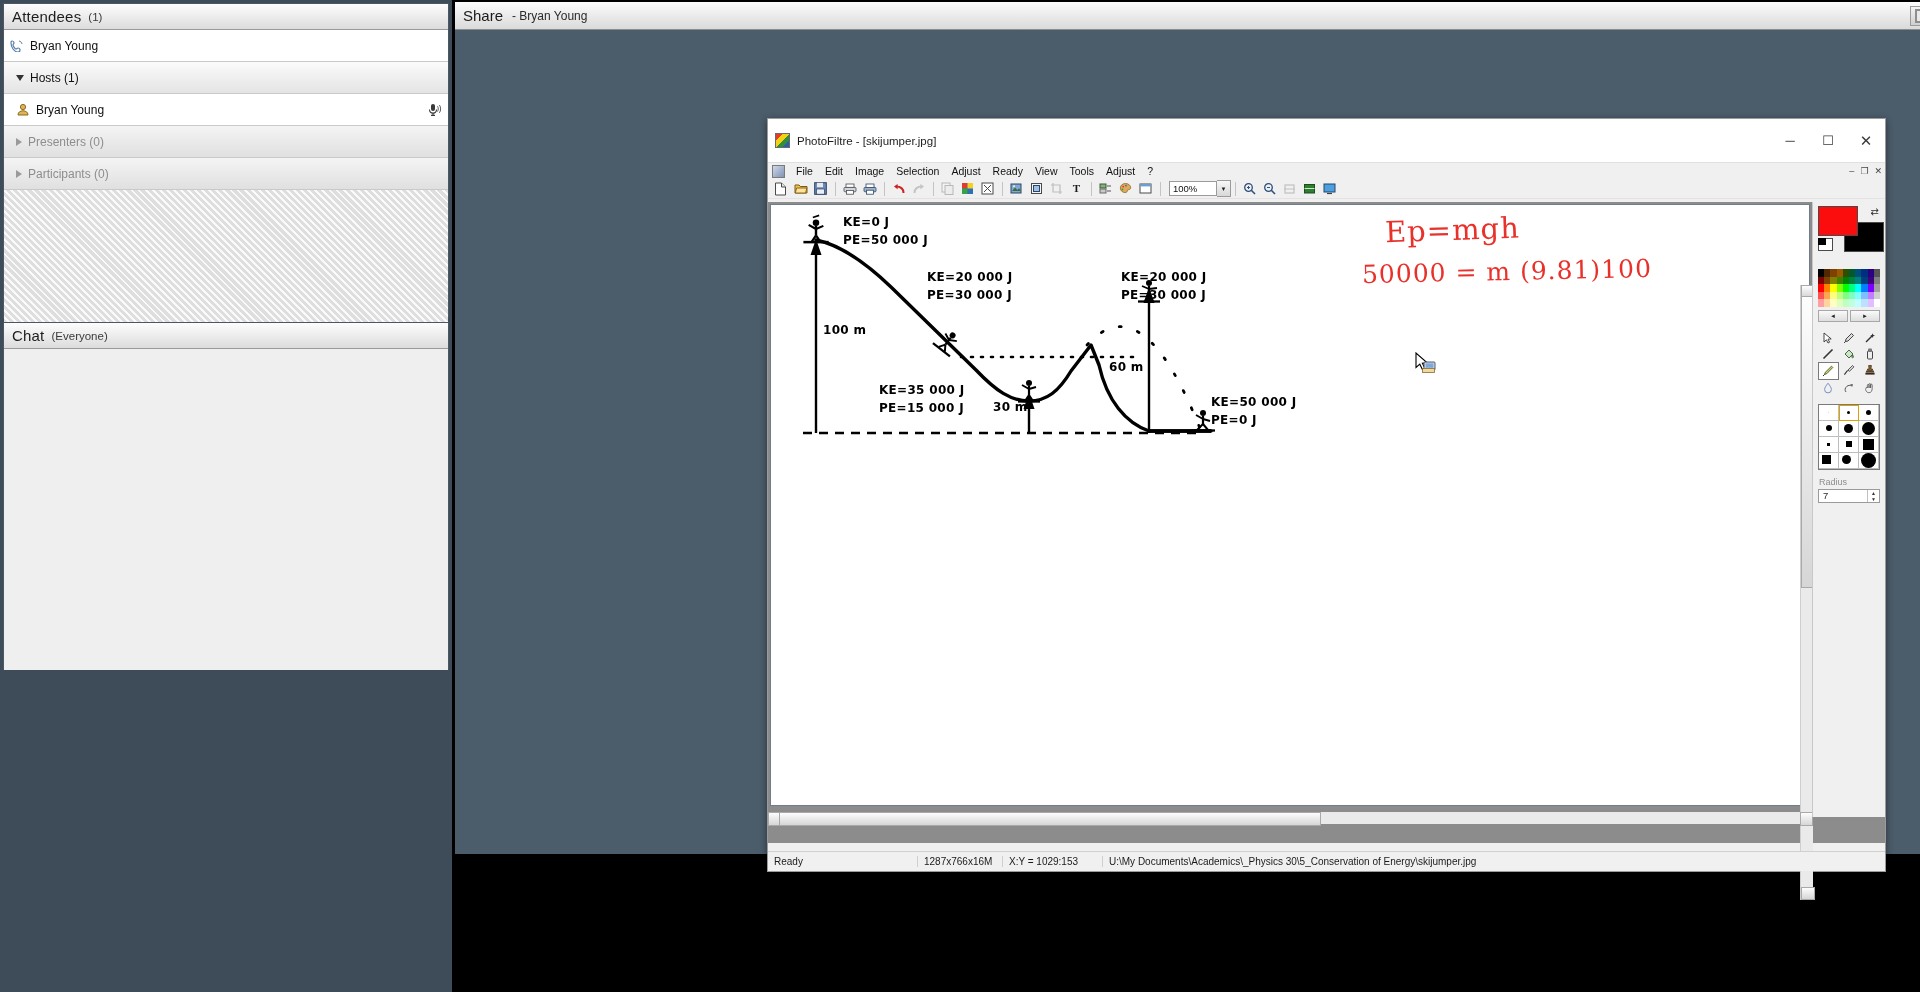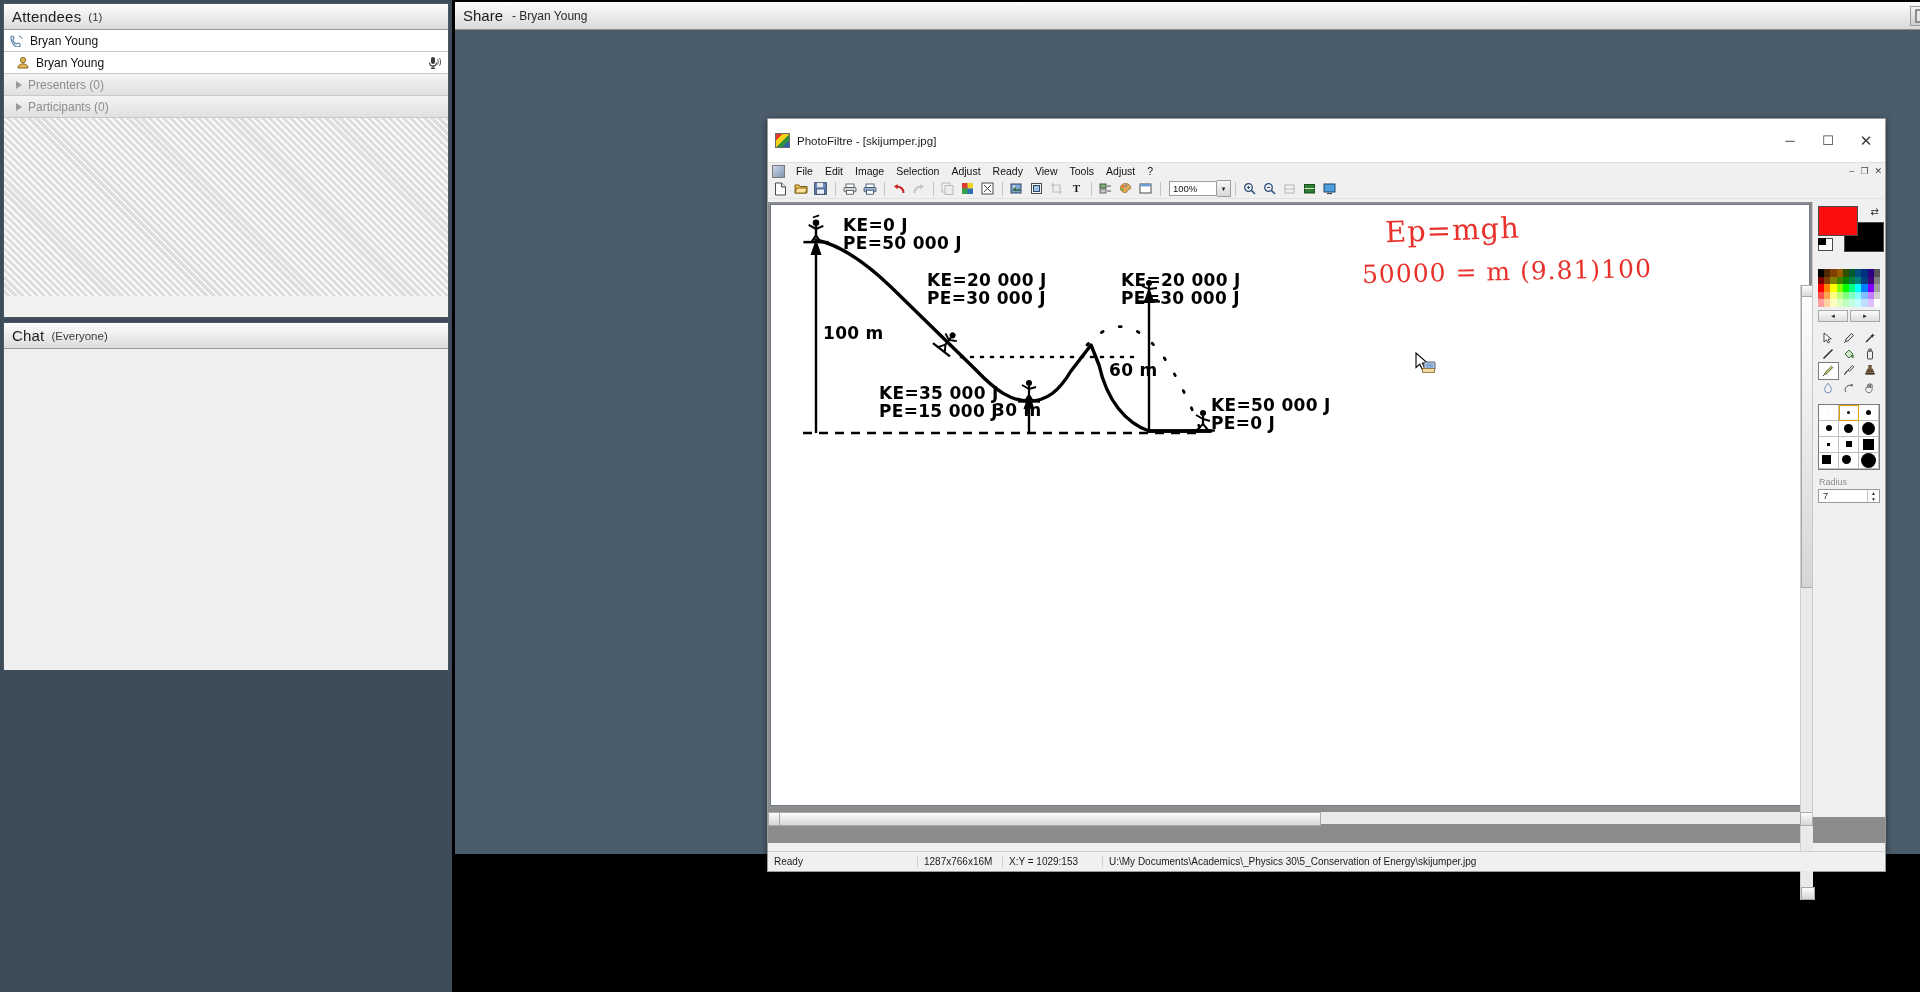--- a/index.html
+++ b/index.html
@@ -15,21 +15,21 @@
   .left-col{position:absolute;left:0;top:0;width:452px;height:992px;background:#3e4c59;}
   .panel{position:absolute;left:3px;width:446px;border:1px solid #4b5864;
          background:#f1f1f0;box-sizing:border-box;}
   .panel-head{height:26px;background:linear-gradient(#fdfdfd,#dcdcdc);
      border-bottom:1px solid #9a9a9a;display:flex;align-items:center;padding:0 8px;box-sizing:border-box;}
   .panel-head .t{font-size:15px;color:#1d1d1d;font-weight:400;letter-spacing:.2px;}
   .panel-head .sub{font-size:11.5px;color:#3a3a3a;margin-left:7px;}
   .panel-head .grow{flex:1;}
 
   .attendees{top:3px;height:315px;}
-  .row{height:22px;display:flex;align-items:center;padding:0 6px;box-sizing:border-box;
+  .row{height:32px;display:flex;align-items:center;padding:0 6px;box-sizing:border-box;
        border-bottom:1px solid #c9c9c9;font-size:12px;color:#111;}
   .row.white{background:#ffffff;}
   .row.grad{background:linear-gradient(#fbfbfb,#e4e4e4);}
   .row.grad2{background:linear-gradient(#f4f4f4,#e0e0e0);}
   .row .lbl{margin-left:6px;}
   .row .lbl.dim{color:#8d8d8d;}
   .row .grow{flex:1;}
   .tri{width:0;height:0;margin-left:6px;}
   .tri.down{border-left:4.5px solid transparent;border-right:4.5px solid transparent;border-top:6px solid #333;}
   .tri.right{border-top:4.5px solid transparent;border-bottom:4.5px solid transparent;border-left:6px solid #9a9a9a;}
@@ -135,21 +135,21 @@
   .st3{width:100px;border-right:1px solid #cfcfcf;}
   .st4{flex:1;}
 
   
   .vsb{position:absolute;right:72px;top:83px;width:12px;height:615px;background:#eaeaea;border-left:1px solid #cfcfcf;}
   .hsb{position:absolute;left:0;bottom:19px;width:1045px;height:12px;background:#eaeaea;}
   .sbthumb{background:linear-gradient(#fdfdfd,#d6d6d6);border:1px solid #a9a9a9;}
 
   
   .dlabel{position:absolute;font-family:"DejaVu Sans",sans-serif;font-weight:bold;color:#000;
-          font-size:17px;white-space:nowrap;letter-spacing:.3px;}
+          font-size:12px;white-space:nowrap;letter-spacing:.3px;}
   .hand{position:absolute;color:#e8312a;font-family:"DejaVu Serif",serif;white-space:nowrap;
         transform:rotate(-2deg);}
 </style>
 </head>
 <body>
 
 <div class="root">
 
   <div class="left-col">
 
@@ -161,20 +161,24 @@
       </div>
 
       <div class="row white">
         <svg width="14" height="13" viewBox="0 0 14 13">
           <path d="M2 2c1 0 2 1 2 2s-1 1-1 2 2 4 3 4 1-1 2-1 2 1 2 2-1 2-2 2C4 13 1 8 1 4c0-1 0-2 1-2z" fill="none" stroke="#5a7fa8" stroke-width="1.2"></path>
           <path d="M9 2c1.6.3 2.7 1.4 3 3" fill="none" stroke="#5a7fa8" stroke-width="1"></path>
         </svg>
         <span class="lbl">Bryan Young</span>
       </div>
 
+      <div class="row grad">
+        <span class="tri down"></span>
+        <span class="lbl">Hosts (1)</span>
+      </div>
 
       <div class="row white">
         <svg width="14" height="13" viewBox="0 0 14 13" style="margin-left:6px">
           <circle cx="7" cy="4" r="2.6" fill="#e3b457" stroke="#8a6a1d" stroke-width="1"></circle>
           <path d="M2 12c0-3 2.5-4.2 5-4.2S12 9 12 12z" fill="#e3b457" stroke="#8a6a1d" stroke-width="1"></path>
         </svg>
         <span class="lbl">Bryan Young</span>
         <span class="grow"></span>
         <svg width="15" height="14" viewBox="0 0 15 14">
           <rect x="4" y="1" width="4" height="7" rx="2" fill="#3a3a3a"></rect>

